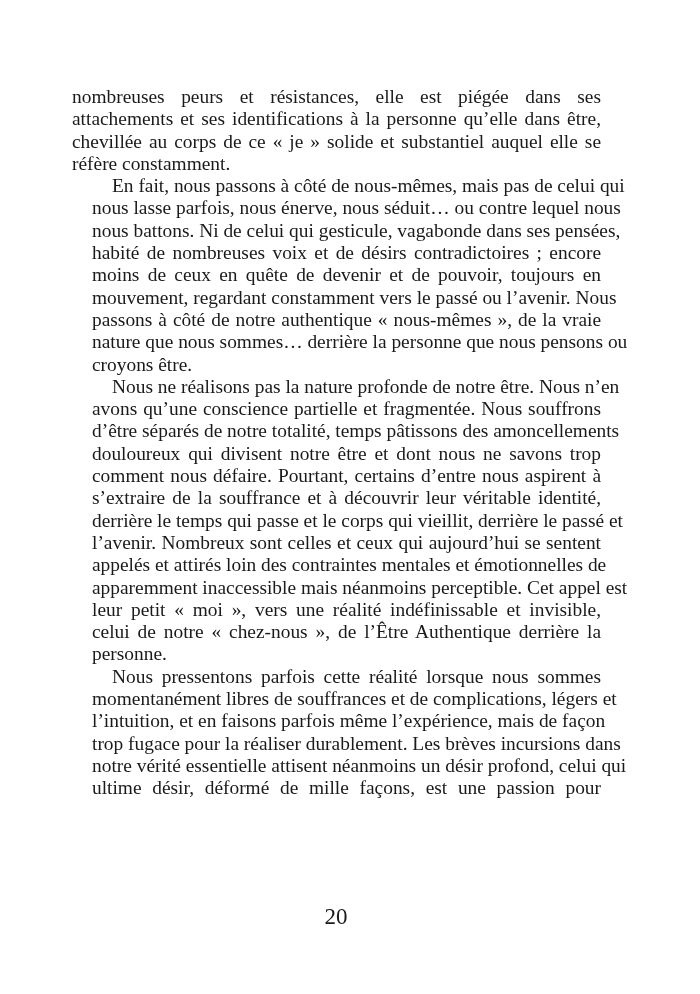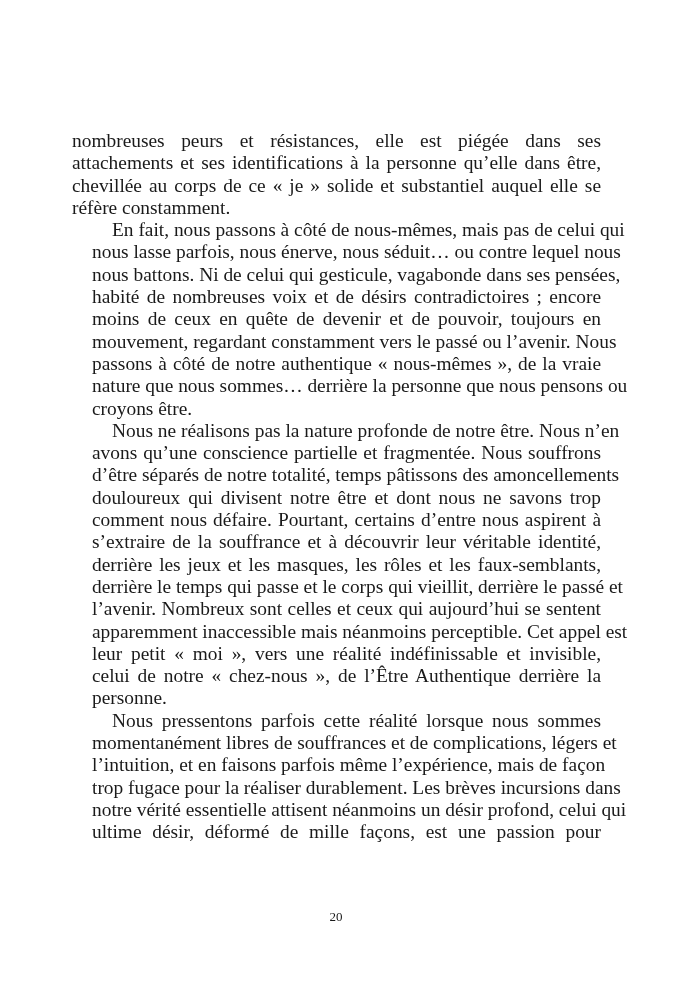--- a/index.html
+++ b/index.html
@@ -41,29 +41,28 @@
       overflow: visible;
     }
     .line.last {
       text-align-last: left;
     }
     .para .line:first-child {
       padding-left: 20px;
     }
     .para.continued .line:first-child {
       padding-left: 0;
-      margin-top: 44px;
     }
     .page-number {
       position: absolute;
       left: 0;
       width: 672px;
       top: 906px;
       text-align: center;
-      font-size: 13px;
+      font-size: 23px;
       line-height: 22px;
     }
   </style>
 </head>
 <body>
 
 <div class="page-text" id="page-text">
     <div class="para continued">
       <span class="line">nombreuses peurs et résistances, elle est piégée dans ses</span>
       <span class="line">attachements et ses identifications à la personne qu’elle dans être,</span>
@@ -81,23 +80,23 @@
       <span class="line">nature que nous sommes… derrière la personne que nous pensons ou</span>
       <span class="line last">croyons être.</span>
     </div>
     <div class="para">
       <span class="line">Nous ne réalisons pas la nature profonde de notre être. Nous n’en</span>
       <span class="line">avons qu’une conscience partielle et fragmentée. Nous souffrons</span>
       <span class="line">d’être séparés de notre totalité, temps pâtissons des amoncellements</span>
       <span class="line">douloureux qui divisent notre être et dont nous ne savons trop</span>
       <span class="line">comment nous défaire. Pourtant, certains d’entre nous aspirent à</span>
       <span class="line">s’extraire de la souffrance et à découvrir leur véritable identité,</span>
-      <span class="line">derrière les jeux et les masques, les rôles et les faux-semblants,</span>
       <span class="line">derrière le temps qui passe et le corps qui vieillit, derrière le passé et</span>
       <span class="line">l’avenir. Nombreux sont celles et ceux qui aujourd’hui se sentent</span>
+      <span class="line">appelés et attirés loin des contraintes mentales et émotionnelles de</span>
       <span class="line">apparemment inaccessible mais néanmoins perceptible. Cet appel est</span>
       <span class="line">leur petit « moi », vers une réalité indéfinissable et invisible,</span>
       <span class="line">celui de notre « chez-nous », de l’Être Authentique derrière la</span>
       <span class="line last">personne.</span>
     </div>
     <div class="para">
       <span class="line">Nous pressentons parfois cette réalité lorsque nous sommes</span>
       <span class="line">momentanément libres de souffrances et de complications, légers et</span>
       <span class="line">l’intuition, et en faisons parfois même l’expérience, mais de façon</span>
       <span class="line">trop fugace pour la réaliser durablement. Les brèves incursions dans</span>

